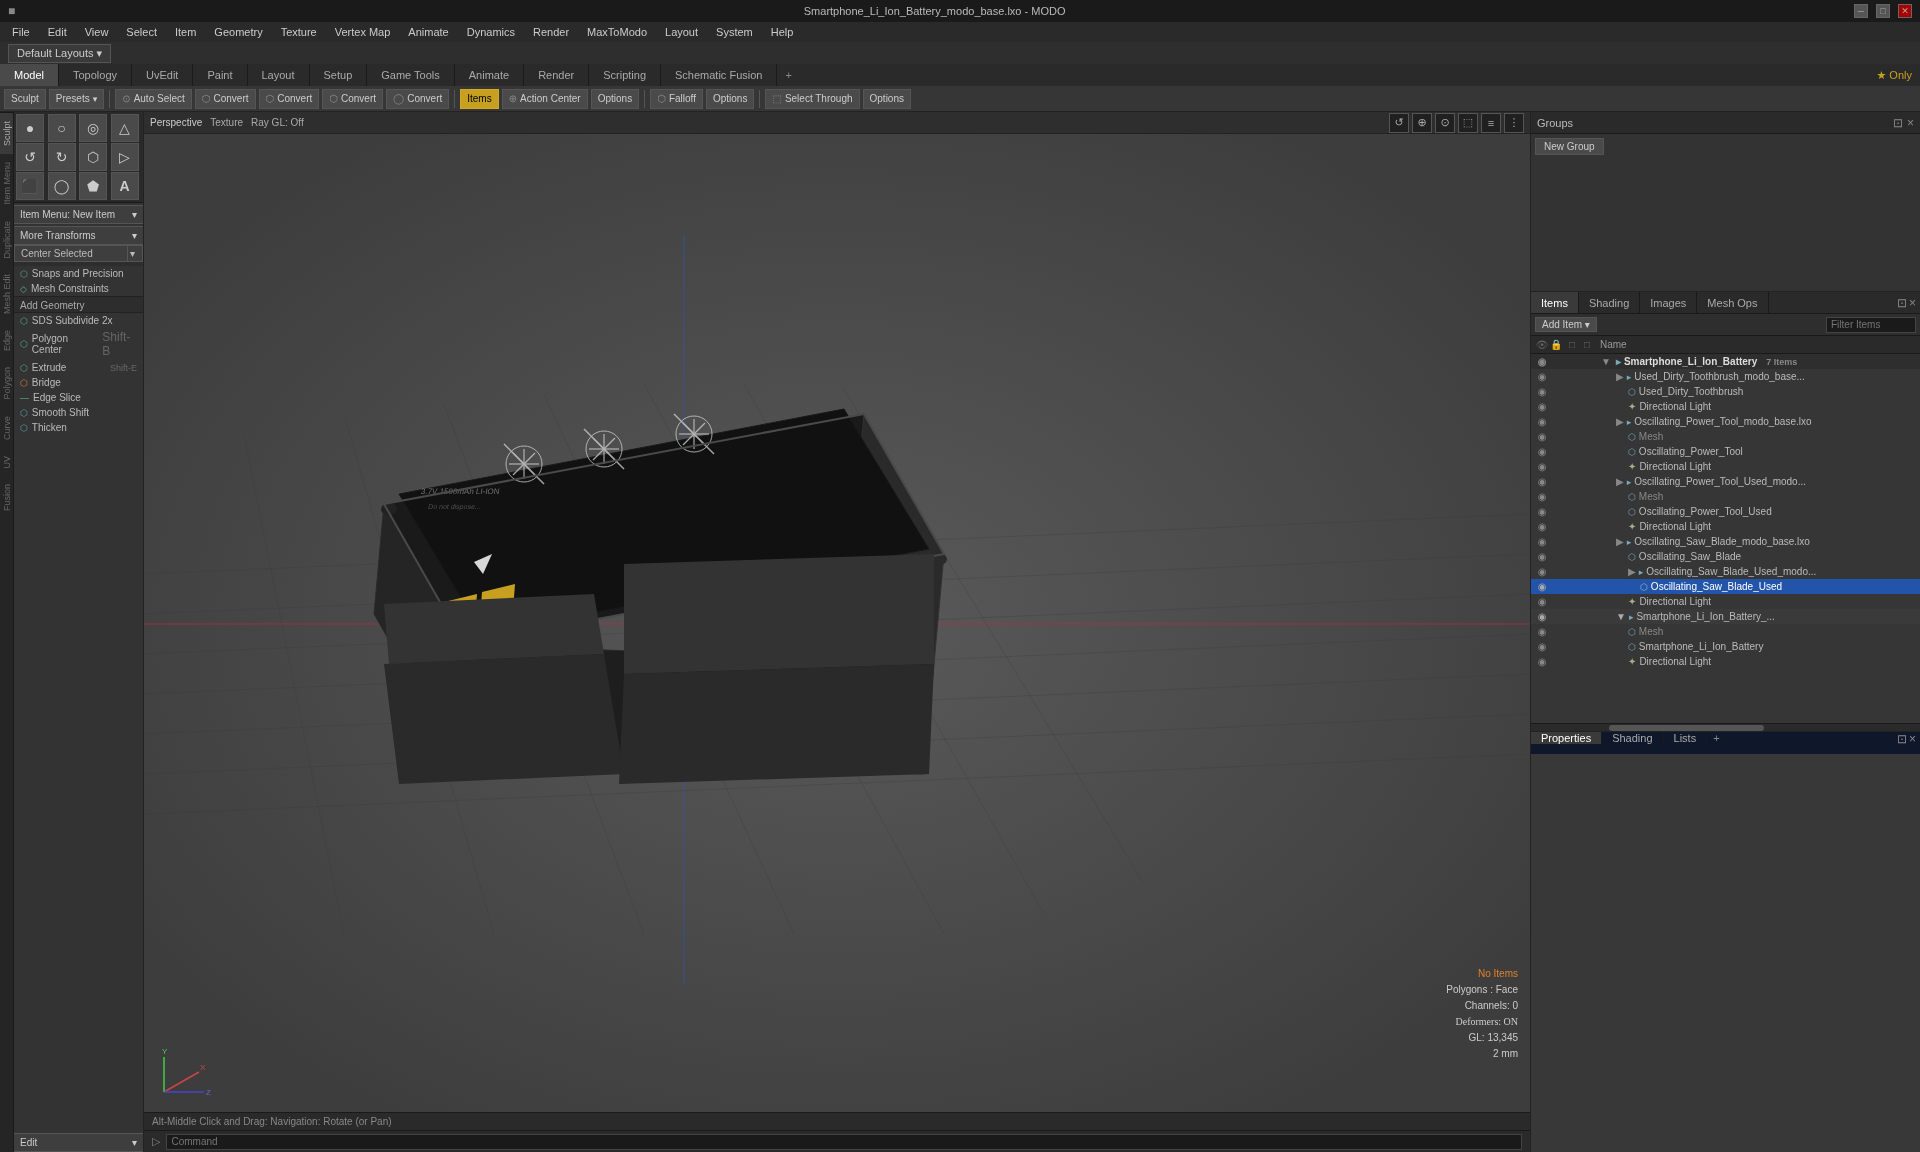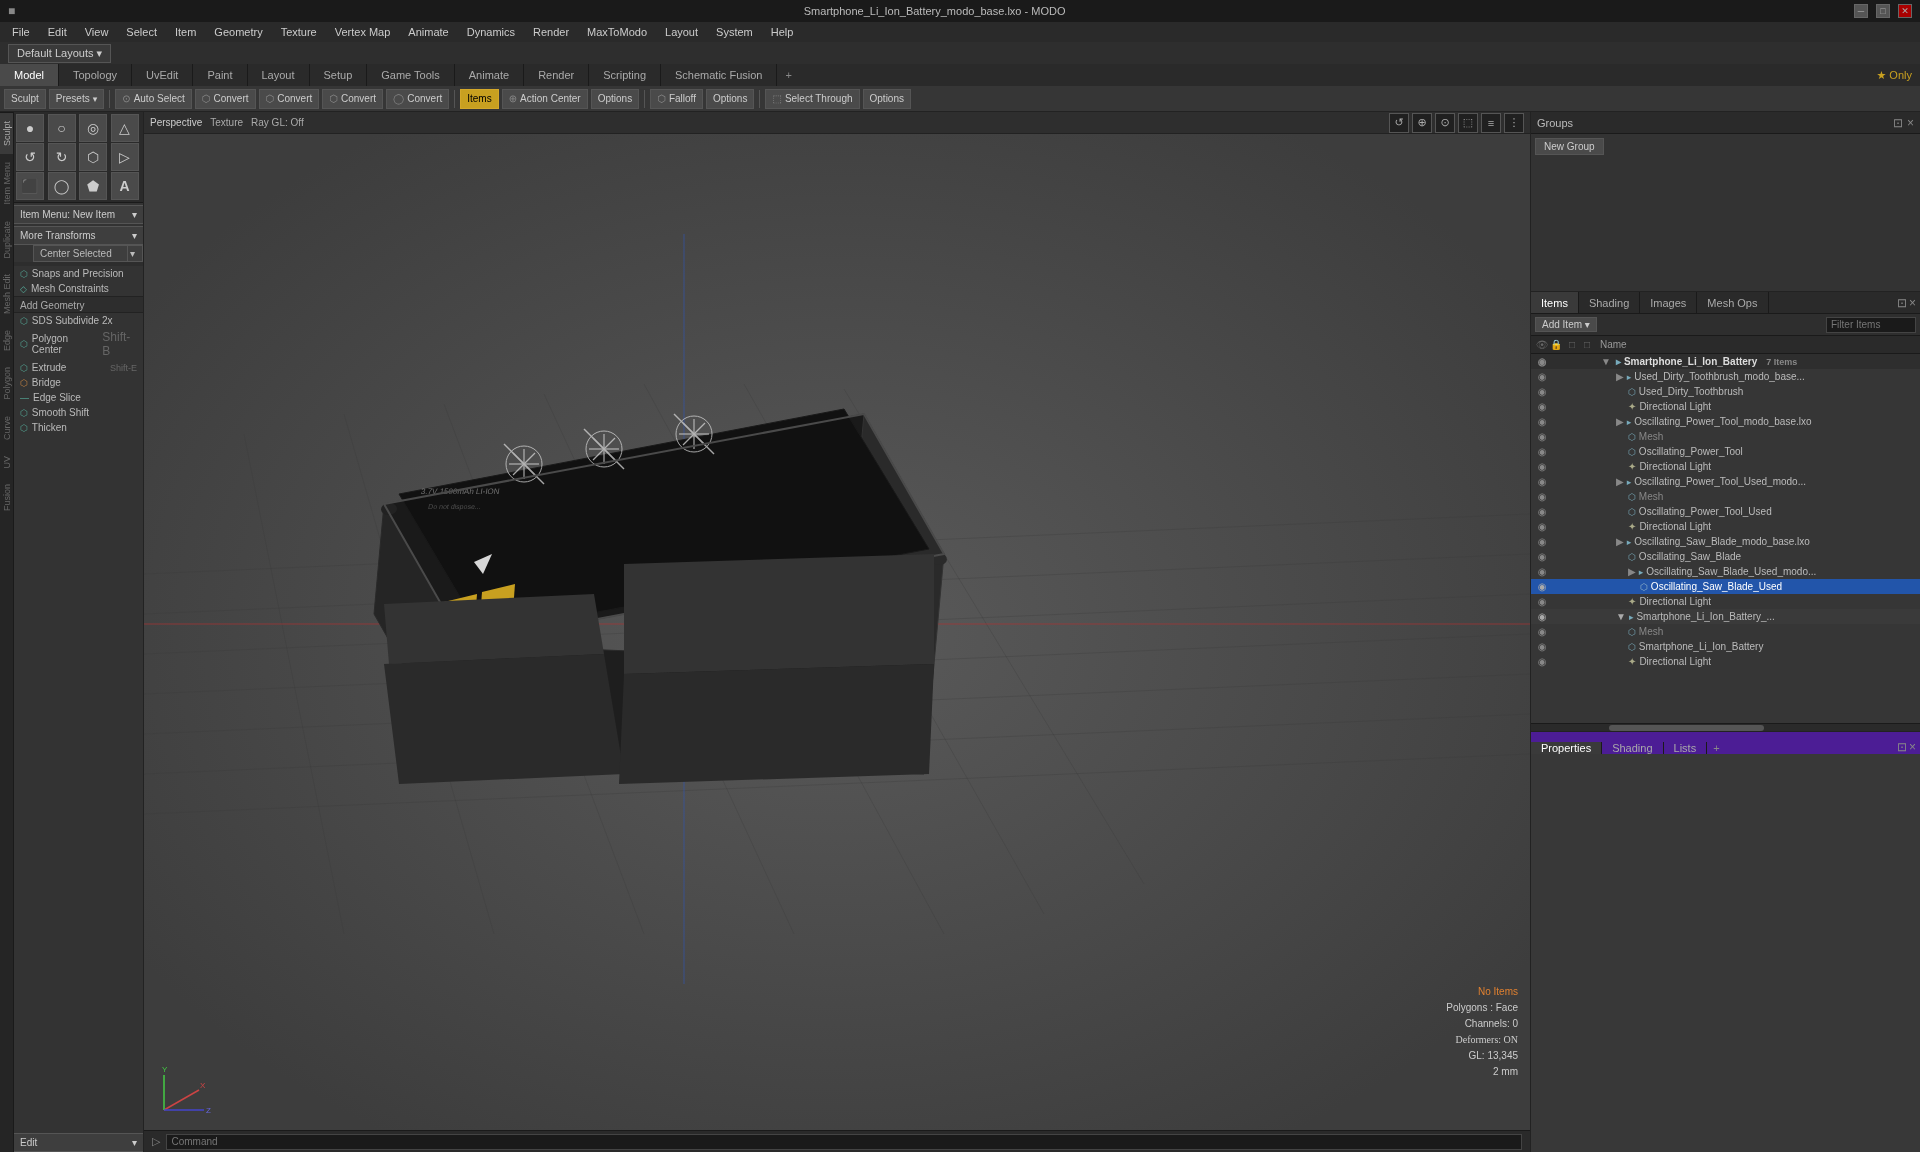--- a/index.html
+++ b/index.html
@@ -312,23 +312,23 @@
     .tree-item.group-header { background: #2e2e2e; font-weight: bold; color: #ddd; }
 
     
     .properties-panel {
       flex: 1;
       display: flex;
       flex-direction: column;
     }
     .prop-tabs {
       height: 22px;
-      background: #4c1d95;
-      display: flex;
-      align-items: flex-end;
+      background: #0f172a;
+      display: flex;
+      align-items: flex-start;
     }
     .prop-tab {
       padding: 0 10px;
       display: flex;
       align-items: center;
       font-size: 11px;
       color: #aaa;
       cursor: pointer;
       border-right: 1px solid #1a1a1a;
     }
@@ -583,21 +583,21 @@
         <div class="dropdown-btn">
           <span>Item Menu: New Item</span>
           <span>▾</span>
         </div>
 
         <div class="dropdown-btn">
           <span>More Transforms</span>
           <span>▾</span>
         </div>
 
-        <div style="display:flex;align-items:center;margin-left:19px;">
+        <div style="display:flex;align-items:center;">
           <div style="flex:1;padding:2px 6px;font-size:10px;color:#bbb;cursor:pointer;background:#3e3e3e;border:1px solid #555;border-right:none;">
             <span>Center Selected</span>
           </div>
           <div style="width:16px;padding:2px 2px;font-size:10px;color:#bbb;cursor:pointer;background:#3e3e3e;border:1px solid #555;">▾</div>
         </div>
 
         <div style="height:4px;background:#2d2d2d;"></div>
         <div class="tool-list-item">
           <span style="color:#5a9;font-size:9px;">⬡</span>
           <span>Snaps and Precision</span>
@@ -779,20 +779,23 @@
             <div class="stats-overlay">
               <div style="color:#e08030;">No Items</div>
               <div style="color:#ccc;">Polygons : Face</div>
               <div style="color:#ccc;">Channels: 0</div>
               <div style="color:#ccc;font-family:Liberation Serif, serif;">Deformers: ON</div>
               <div style="color:#ccc;">GL: 13,345</div>
               <div style="color:#ccc;">2 mm</div>
             </div>
           </div>
 
+          <div class="statusbar">
+            <span>Alt-Middle Click and Drag:  Navigation: Rotate (or Pan)</span>
+          </div>
         </div>
       </div>
 
       <div class="command-bar">
         <span style="color:#888;">▷</span>
         <input class="command-input" type="text" placeholder="Command" style="">
       </div>
     </div>
 
     <div class="right-panel">

